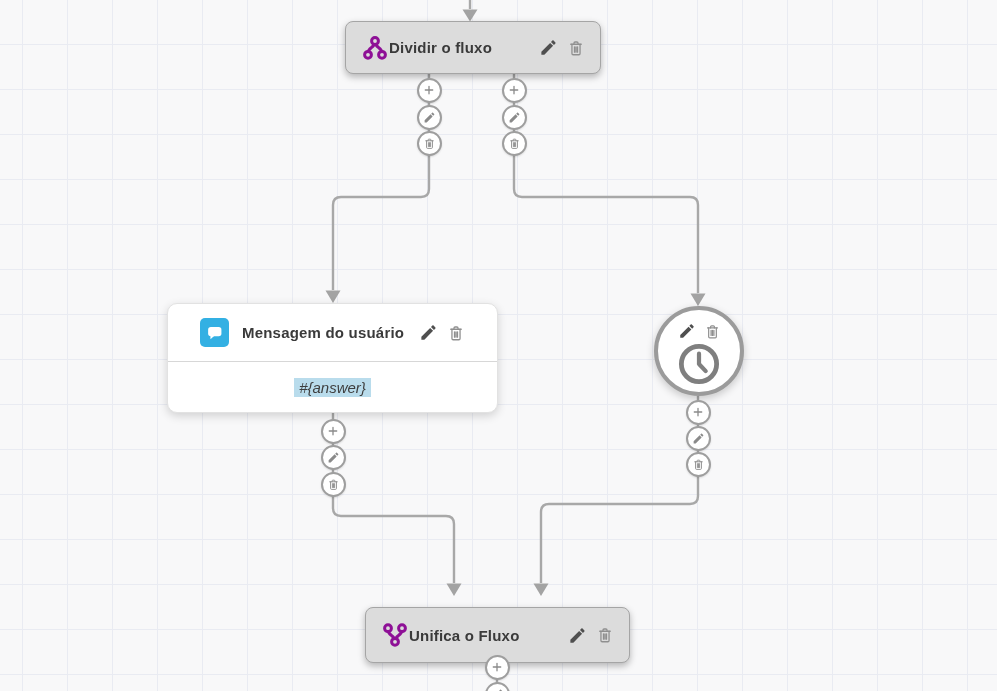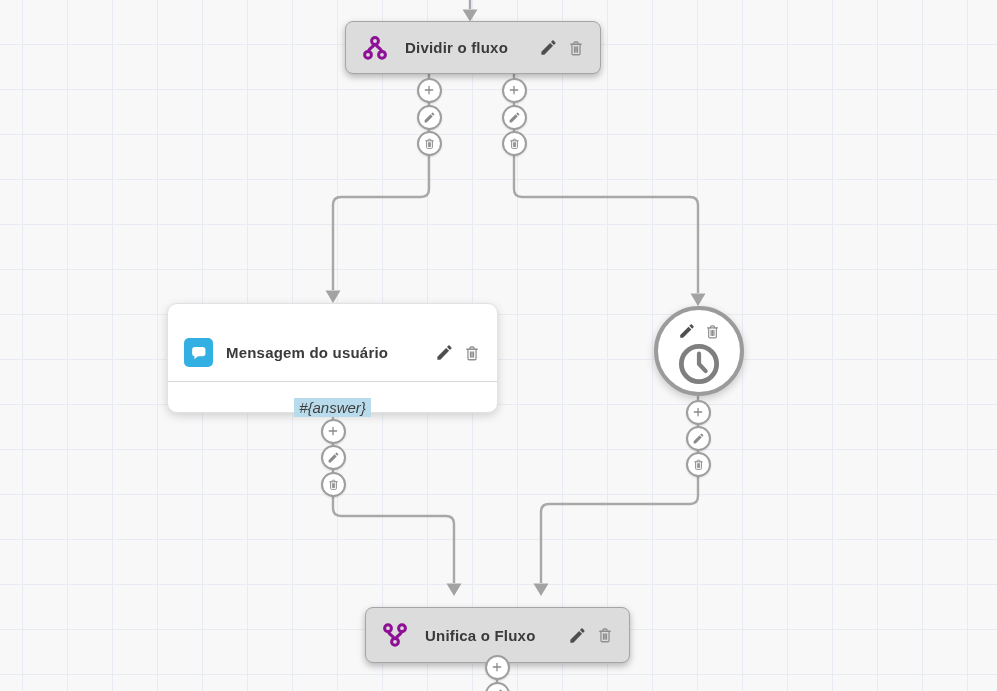--- a/index.html
+++ b/index.html
@@ -15,35 +15,35 @@
   }
   .wires{position:absolute;left:0;top:0;width:997px;height:691px;}
   .wires path{stroke:#a8a8a8;stroke-width:2.4;fill:none;}
   .wires polygon{fill:#a3a3a3;}
 
   
   .gnode{
     position:absolute;box-sizing:border-box;
     background:#dcdcdc;border:1.5px solid #a5a5a5;border-radius:8px;
     box-shadow:0 3px 7px rgba(0,0,0,.28);
-    display:flex;align-items:center;padding:0 15px;gap:16px;
+    display:flex;align-items:center;padding:0 15px;gap:0;
   }
   .ntitle{font-weight:700;font-size:15px;color:#3a3a3a;white-space:nowrap;letter-spacing:.2px;}
   .actions{margin-left:auto;display:flex;align-items:center;gap:9px;}
   .ic{display:block;}
   .ic-edit{color:#4f4f4f;}
   .ic-del{color:#8f8f8f;}
 
   
   .wnode{
     position:absolute;box-sizing:border-box;background:#fff;
     border:1px solid #e2e2e2;border-radius:10px;
     box-shadow:0 3px 10px rgba(0,0,0,.16);
   }
-  .whead{display:flex;align-items:center;height:57px;padding:0 16px;gap:13px;border-bottom:1px solid #d7d7d7;margin-top:20px;}
+  .whead{display:flex;align-items:center;height:57px;padding:0 32px;gap:13px;border-bottom:1px solid #d7d7d7;}
   .chaticon{width:29px;height:29px;border-radius:5px;background:#33b0e3;display:flex;align-items:center;justify-content:center;flex:0 0 auto;}
   .wbody{height:51px;display:flex;align-items:center;justify-content:center;}
   .var{font-style:italic;font-size:15px;color:#3f3f3f;background:#b9dcec;padding:1px 5px;}
 
   
   .cnode{
     position:absolute;box-sizing:border-box;width:90px;height:90px;border-radius:50%;
     background:#fff;border:4px solid #9b9b9b;box-shadow:0 3px 8px rgba(0,0,0,.2);
     display:flex;flex-direction:column;align-items:center;
   }

